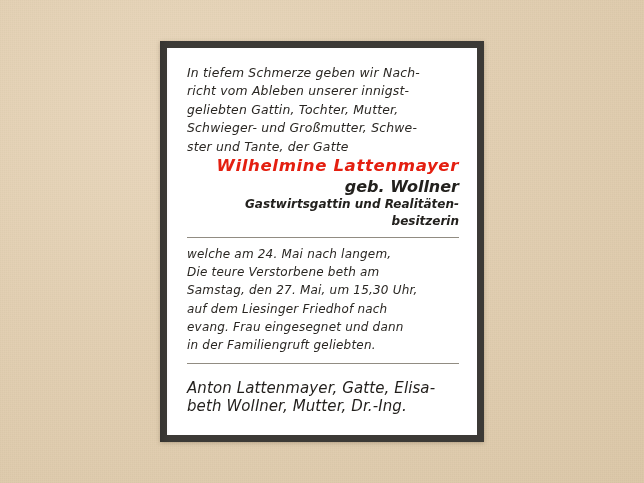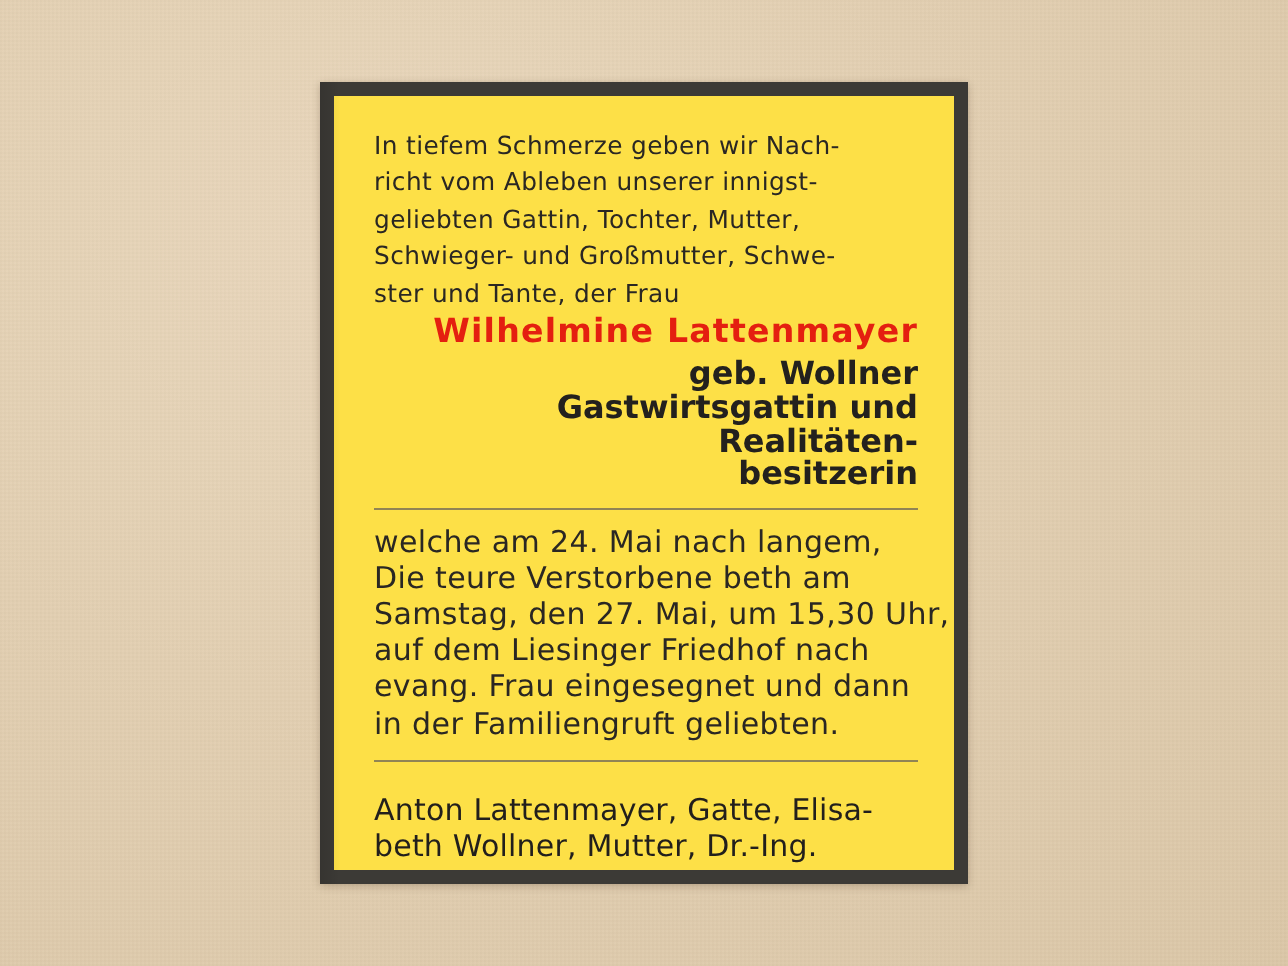--- a/index.html
+++ b/index.html
@@ -45,29 +45,30 @@
     inset: 0;
     border: 7px solid #3c3a36;
     box-sizing: border-box;
   }
   #clipping-inner {
     position: absolute;
     left: 7px;
     top: 7px;
     right: 7px;
     bottom: 7px;
-    background: #fde047;
+    background: #ffffff;
     box-sizing: border-box;
     padding: 16px 18px 10px 20px;
     overflow: hidden;
+    font-style: italic;
   }
   .para {
     color: #2a2723;
     font-family: "DejaVu Sans", sans-serif;
-    font-size: 15px;
+    font-size: 12px;
     line-height: 18.2px;
     letter-spacing: 0.2px;
     margin: 0;
     text-align: left;
   }
   .para.intro {
     font-size: 12.4px;
     line-height: 18.4px;
   }
   .para .ln {
@@ -95,21 +96,21 @@
     font-weight: bold;
     font-size: 16px;
     line-height: 17px;
     margin-top: 2px;
   }
   #occupation {
     display: block;
     color: #23211e;
     font-family: "DejaVu Sans", sans-serif;
     font-weight: bold;
-    font-size: 16px;
+    font-size: 12px;
     line-height: 16.5px;
     margin-top: 1px;
   }
   #occupation .ln {
     display: block;
   }
   .rule {
     height: 1px;
     background: #6c6558;
     margin: 8px 0 7px 0;
@@ -149,21 +150,21 @@
 <div id="page">
   <div id="clipping">
     <div id="clipping-border"></div>
     <div id="clipping-inner">
 
       <p class="para intro">
         <span class="ln">In tiefem Schmerze geben wir Nach-</span>
         <span class="ln">richt vom Ableben unserer innigst-</span>
         <span class="ln">geliebten Gattin, Tochter, Mutter,</span>
         <span class="ln">Schwieger- und Großmutter, Schwe-</span>
-        <span class="ln">ster und Tante, der Frau</span>
+        <span class="ln">ster und Tante, der Gatte</span>
       </p>
 
       <div class="name-block">
         <span id="deceased-name">Wilhelmine  Lattenmayer</span>
         <span id="maiden-name">geb. Wollner</span>
         <span id="occupation">
           <span class="ln">Gastwirtsgattin und Realitäten-</span>
           <span class="ln">besitzerin</span>
         </span>
       </div>

